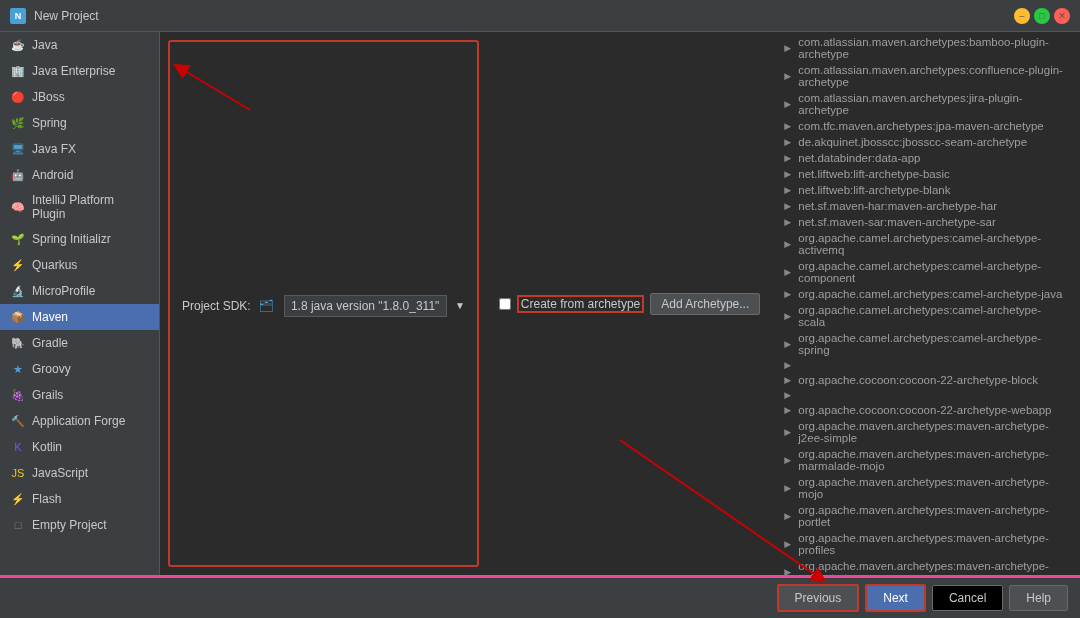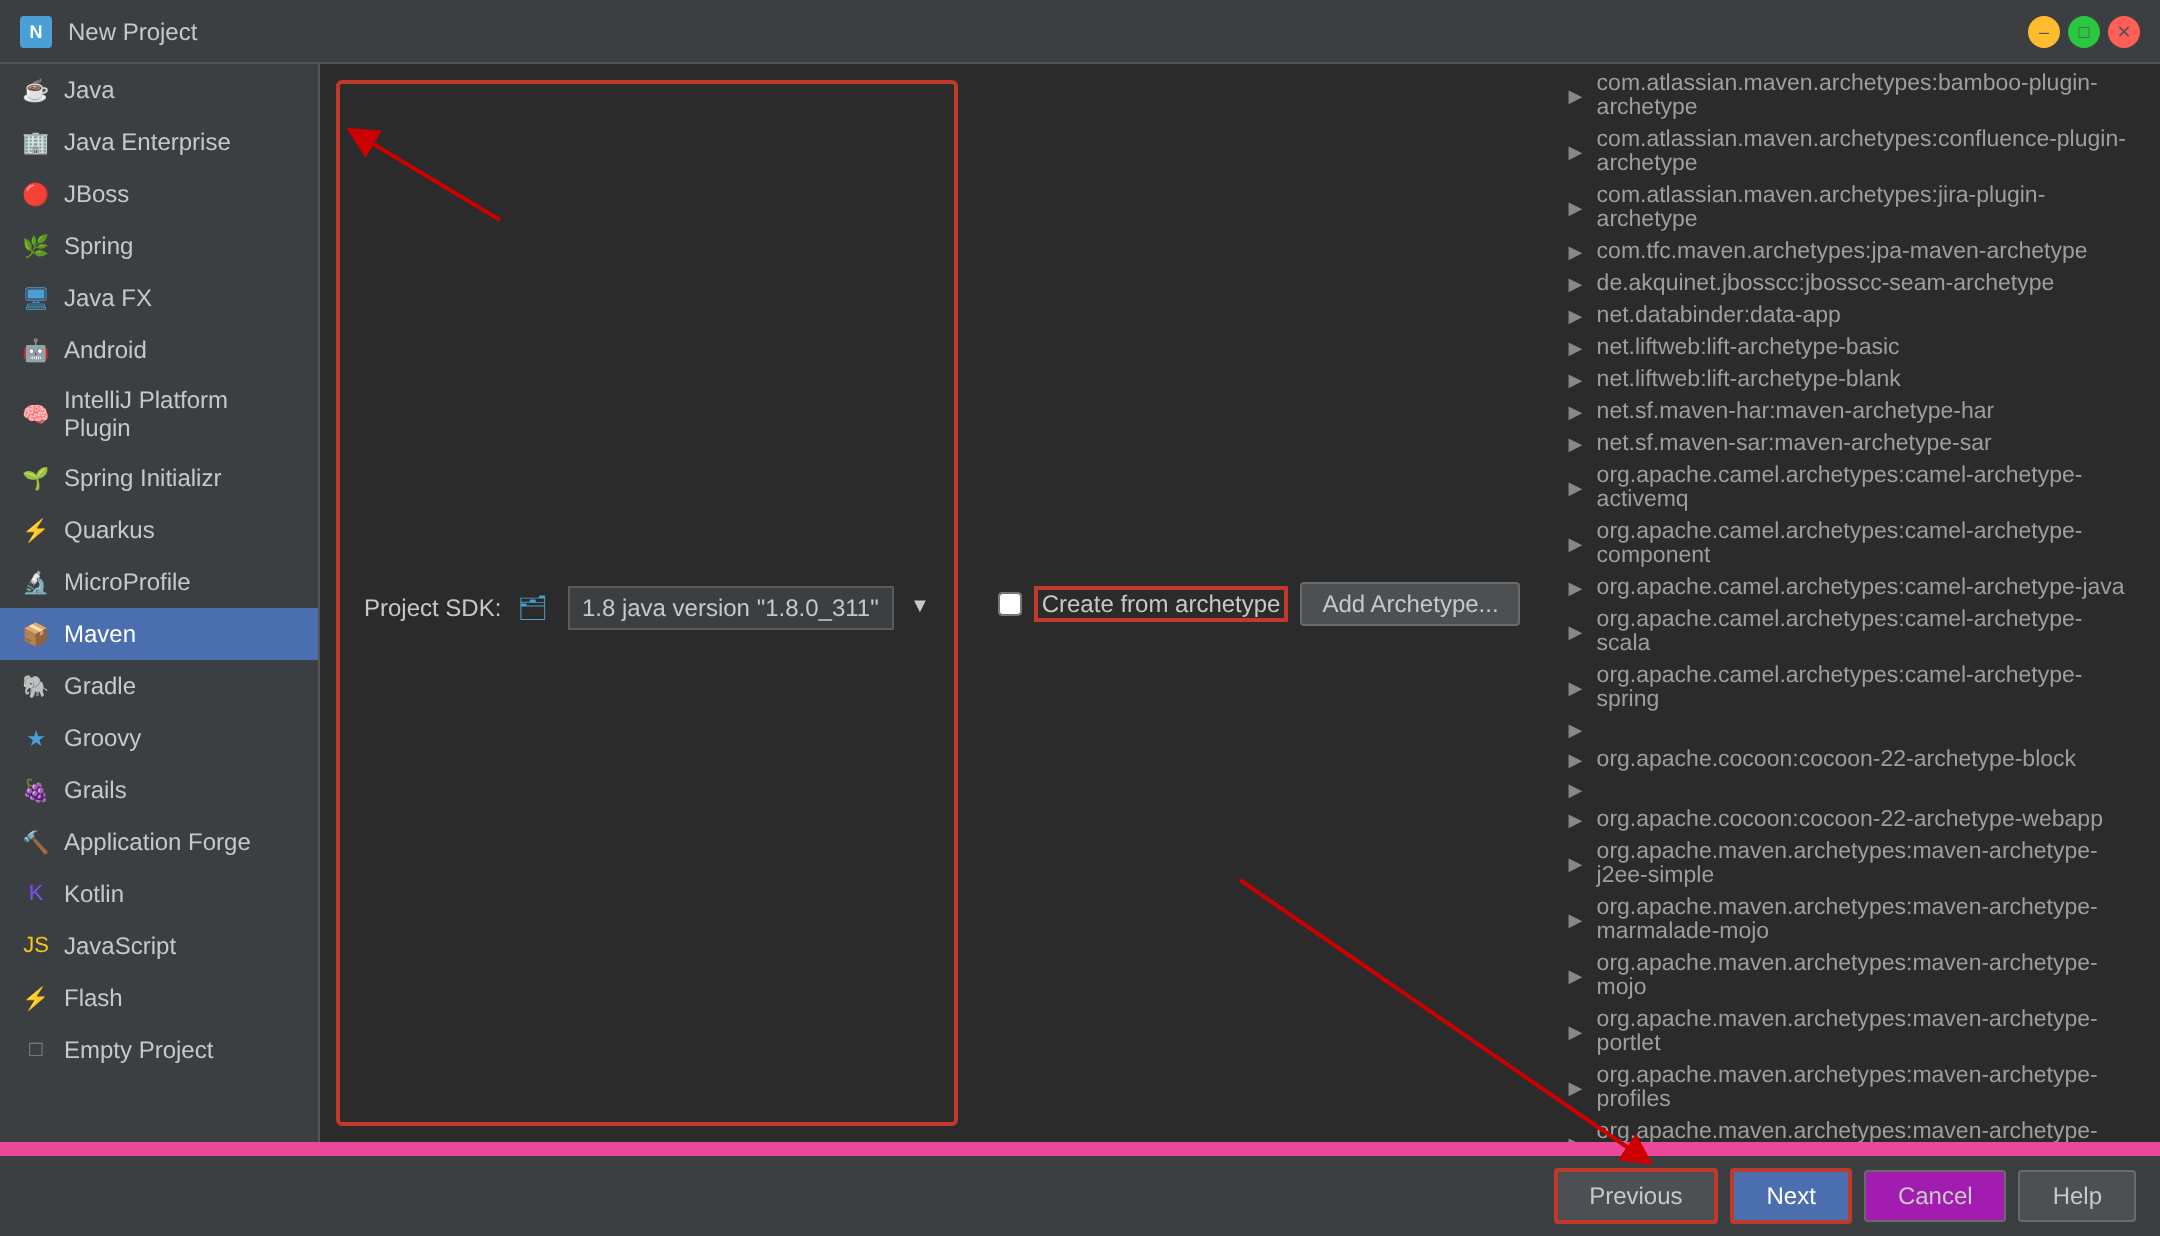--- a/index.html
+++ b/index.html
@@ -201,21 +201,21 @@
       z-index: 100;
     }
 
     
     .footer {
       display: flex;
       align-items: center;
       justify-content: flex-end;
       padding: 6px 12px;
       background: #3c3f41;
-      border-top: 7px solid #ec4899;
+      border-top: 3px solid #ec4899;
       gap: 6px;
       flex-shrink: 0;
     }
     .footer-btn {
       padding: 5px 16px;
       font-size: 12px;
       border-radius: 2px;
       cursor: pointer;
       border: 1px solid #6a6a6a;
     }
@@ -223,21 +223,21 @@
       background: #4c5052;
       color: #c8c8c8;
       border: 2px solid #c0392b;
     }
     .btn-next {
       background: #4b6eaf;
       color: #fff;
       border: 2px solid #c0392b;
     }
     .btn-cancel {
-      background: #a21caf;
+      background: #000000;
       color: #c8c8c8;
     }
     .btn-help {
       background: #4c5052;
       color: #c8c8c8;
     }
   </style>
 </head>
 <body>
 

